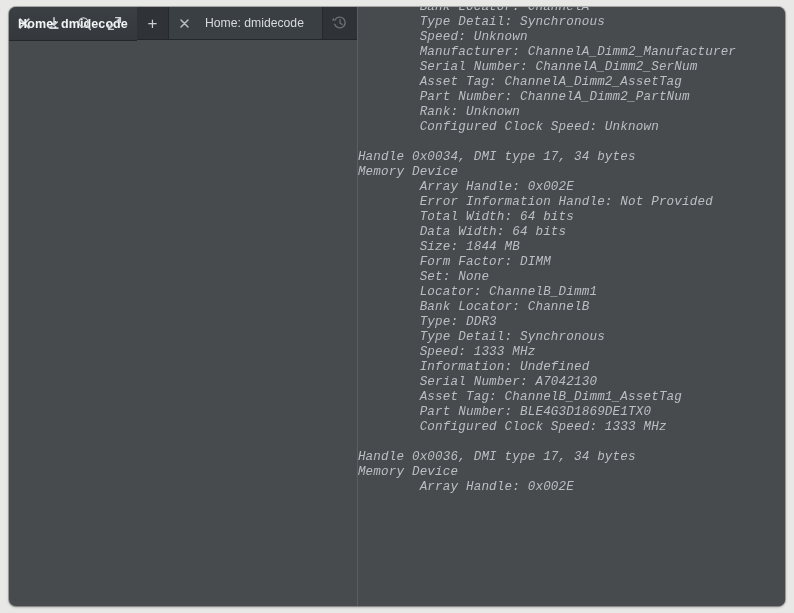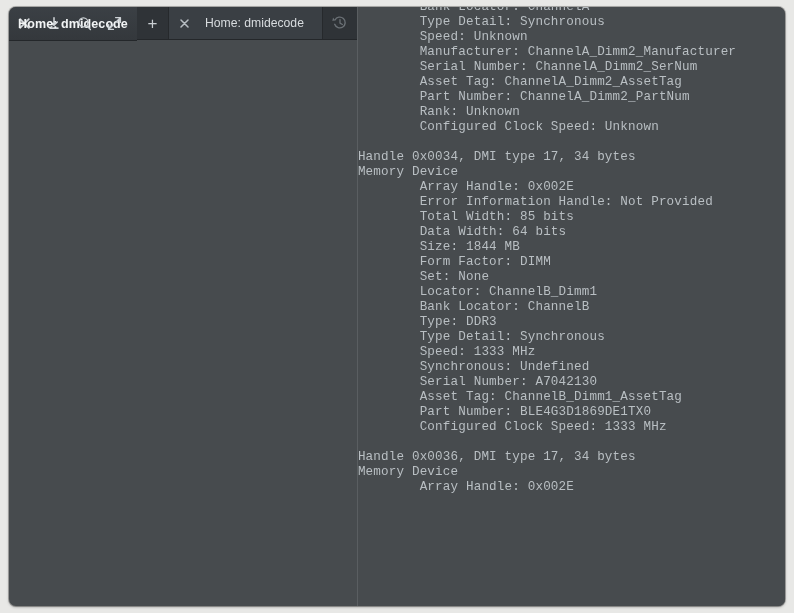--- a/index.html
+++ b/index.html
@@ -210,46 +210,46 @@
     <div id="history-btn" title="history">
       <svg width="16" height="16" viewBox="0 0 16 16" aria-hidden="true">
         <path d="M3.0 5.0 A5.4 5.4 0 1 1 2.7 9.3" stroke="#6a7075" stroke-width="1.4" fill="none" stroke-linecap="round"></path>
         <path d="M1.0 2.6 L3.1 5.3 L0.4 6.1 Z" fill="#6a7075"></path>
         <path d="M8 4.6 L8 8.1 L10.4 9.5" stroke="#6a7075" stroke-width="1.3" stroke-linecap="round" stroke-linejoin="round" fill="none"></path>
       </svg>
     </div>
   </div>
 
   <div id="terminal" style="background: rgb(71, 75, 78);">
-    <div id="term-inner" style="color: rgb(185, 191, 195);">
+    <div id="term-inner" style="color: rgb(185, 191, 195); font-style: italic;">
         <div class="line">        Bank Locator: ChannelA</div>
         <div class="line">        Type Detail: Synchronous</div>
         <div class="line">        Speed: Unknown</div>
         <div class="line">        Manufacturer: ChannelA_Dimm2_Manufacturer</div>
         <div class="line">        Serial Number: ChannelA_Dimm2_SerNum</div>
         <div class="line">        Asset Tag: ChannelA_Dimm2_AssetTag</div>
         <div class="line">        Part Number: ChannelA_Dimm2_PartNum</div>
         <div class="line">        Rank: Unknown</div>
         <div class="line">        Configured Clock Speed: Unknown</div>
         <div class="line blank"> </div>
         <div class="line">Handle 0x0034, DMI type 17, 34 bytes</div>
         <div class="line">Memory Device</div>
         <div class="line">        Array Handle: 0x002E</div>
         <div class="line">        Error Information Handle: Not Provided</div>
-        <div class="line">        Total Width: 85 bits</div>
+        <div class="line">        Total Width: 64 bits</div>
         <div class="line">        Data Width: 64 bits</div>
         <div class="line">        Size: 1844 MB</div>
         <div class="line">        Form Factor: DIMM</div>
         <div class="line">        Set: None</div>
         <div class="line">        Locator: ChannelB_Dimm1</div>
         <div class="line">        Bank Locator: ChannelB</div>
         <div class="line">        Type: DDR3</div>
         <div class="line">        Type Detail: Synchronous</div>
         <div class="line">        Speed: 1333 MHz</div>
-        <div class="line">        Synchronous: Undefined</div>
+        <div class="line">        Information: Undefined</div>
         <div class="line">        Serial Number: A7042130</div>
         <div class="line">        Asset Tag: ChannelB_Dimm1_AssetTag</div>
         <div class="line">        Part Number: BLE4G3D1869DE1TX0</div>
         <div class="line">        Configured Clock Speed: 1333 MHz</div>
         <div class="line blank"> </div>
         <div class="line">Handle 0x0036, DMI type 17, 34 bytes</div>
         <div class="line">Memory Device</div>
         <div class="line">        Array Handle: 0x002E</div>
       </div>
   </div>

